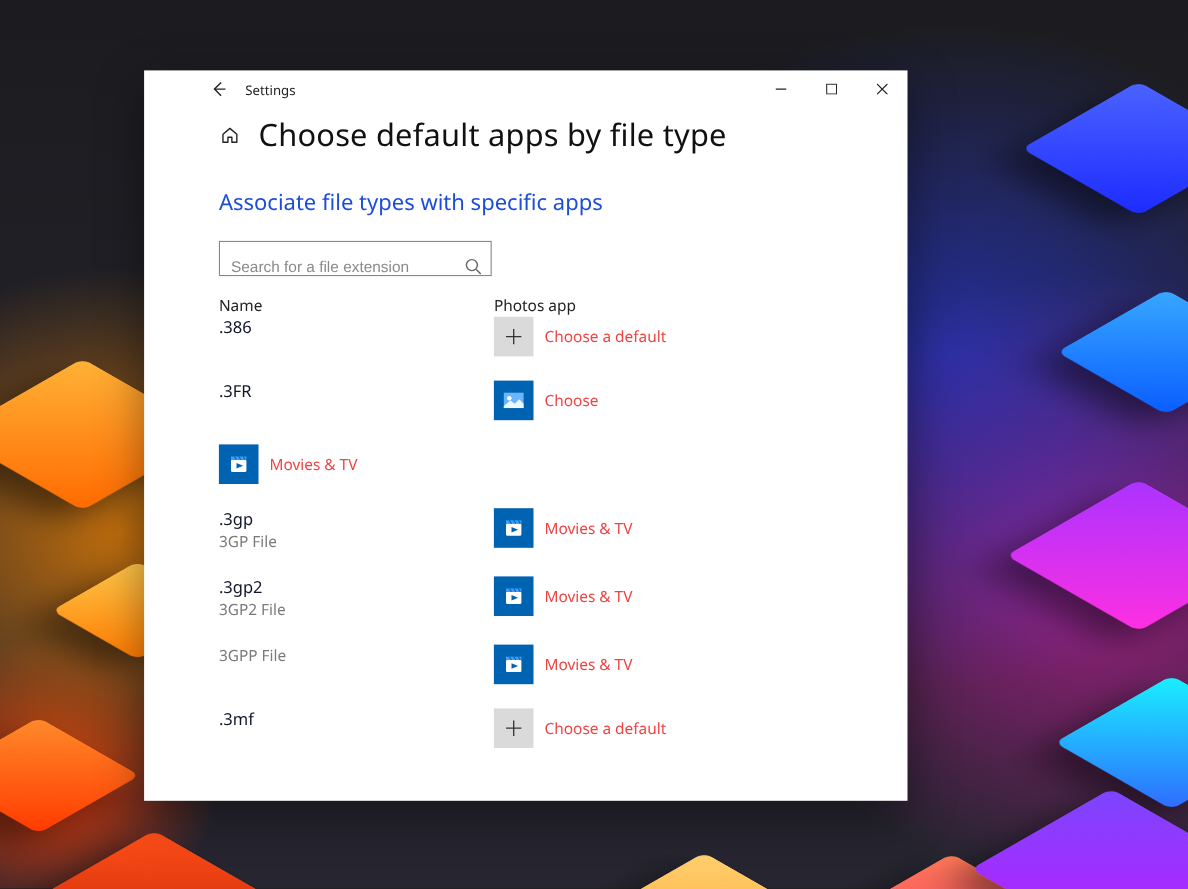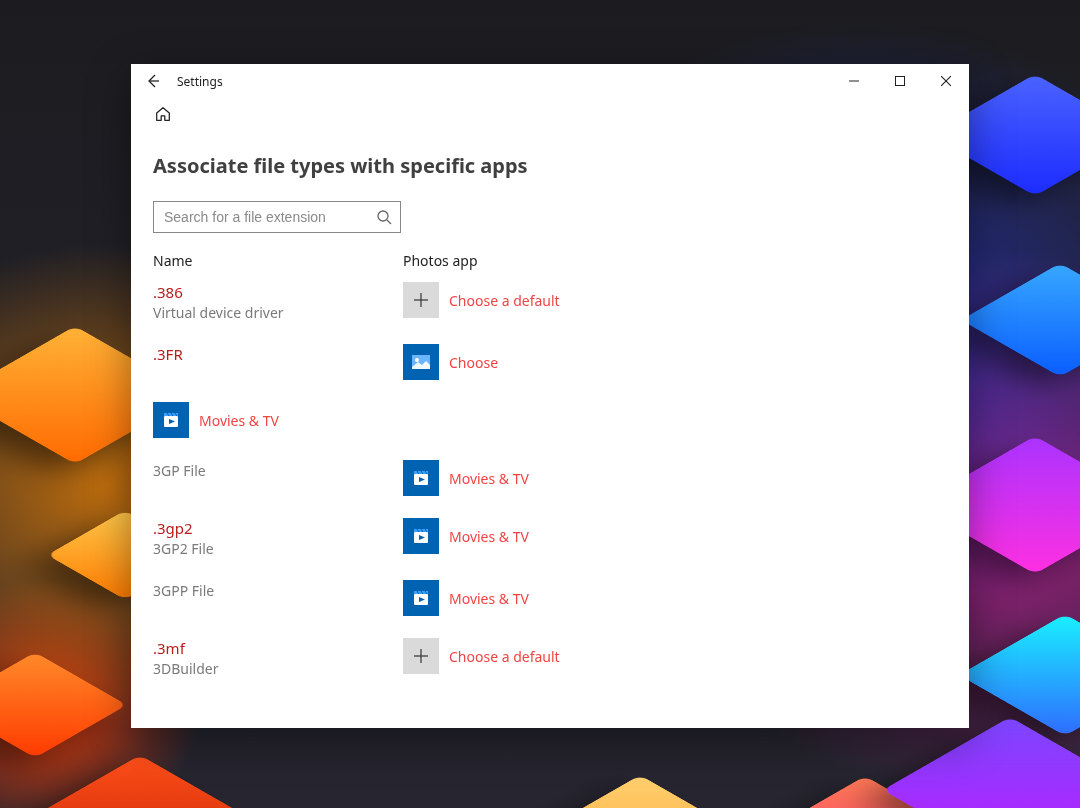--- a/index.html
+++ b/index.html
@@ -26,25 +26,26 @@
     border-radius:10px;
     transform: rotateX(55deg) rotateZ(45deg);
     background: linear-gradient(135deg, var(--c1), var(--c2));
     box-shadow: 0 30px 40px rgba(0,0,0,.45);
   }
 
   
   .window {
     position: absolute;
     left: 131px; top: 64px;
-    width: 838px; height: 664px;
+    width: 694px; height: 664px;
     background: #fff;
     box-shadow: 0 12px 40px rgba(0,0,0,.4);
     display: flex; flex-direction: column;
     overflow: hidden;
+    padding-left: 46px;
   }
   .titlebar {
     height: 34px; display:flex; align-items:center;
     font-size: 12px; color:#222;
   }
   .titlebar .back {
     width: 44px; height:34px; display:flex; align-items:center; justify-content:center;
     cursor:pointer;
   }
   .titlebar .title { padding-left: 2px; }
@@ -56,42 +57,42 @@
 
   .content {
     padding: 6px 22px 0 22px;
     flex:1; overflow:hidden;
     position:relative;
   }
   .heading-row { display:flex; align-items:center; gap:16px; margin-bottom:28px; }
   .home-icon { width:20px; height:20px; display:flex; align-items:center; justify-content:center; cursor:pointer;}
   h1 { font-weight: 400; font-size: 28px; color:#111; letter-spacing: .2px; }
 
-  h2 { font-weight: 700; font-size: 20px; color:#404040; margin-bottom: 22px; }
+  h2 { font-weight: 400; font-size: 20px; color:#1d4ed8; margin-bottom: 22px; }
 
   .search {
     width: 248px; height: 32px; border:1px solid #888;
-    display:flex; align-items:center; padding:0 8px 0 10px;
+    display:flex; align-items:flex-end; padding:0 8px 0 10px;
     margin-bottom: 18px;
   }
   .search input {
     flex:1; border:none; outline:none; font-size:14px; color:#333;
     background:transparent;
   }
   .search input::placeholder { color:#8a8a8a; }
   .search .mag { width:16px; height:16px; }
 
-  .cols { display:flex; font-size:14px; color:#222; margin-bottom:12px;}
+  .cols { display:flex; font-size:14px; color:#222; margin-bottom:0;}
   .col-name { width:250px; }
   .col-app  { flex:1; }
 
   .rows { display:flex; flex-direction:column; gap:22px; }
   .row  { display:flex; align-items:flex-start; }
   .file-col { width:250px;}
-  .ext  { font-size:15px; color:#b91c1c; }
+  .ext  { font-size:15px; color:#0f172a; }
   .desc { font-size:14px; color:#7a7a7a; margin-top:1px; }
 
   .app-cell { display:flex; align-items:center; gap:10px; cursor:pointer; }
   .app-icon {
     width:36px; height:36px; display:flex; align-items:center; justify-content:center;
   }
   .app-label { font-size:14px; color:#ef4444; }
   .icon-plus { background:#dadada; }
   .icon-plus svg line { stroke:#333; stroke-width:1.2; }
   .icon-photos { background:#0063b1; }
@@ -144,20 +145,21 @@
     </div>
   </div>
 
   <div class="content">
     <div class="heading-row">
       <div class="home-icon">
         <svg width="18" height="18" viewBox="0 0 20 20">
             <path d="M3 9 L10 3 L17 9 V17 H12 V12 H8 V17 H3 Z" fill="none" stroke="#222" stroke-width="1.4" stroke-linejoin="round"></path>
           </svg>
       </div>
+      <h1>Choose default apps by file type</h1>
     </div>
 
     <h2>Associate file types with specific apps</h2>
 
     <div class="search">
       <input placeholder="Search for a file extension" style="">
       <svg class="mag" viewBox="0 0 16 16">
           <circle cx="7" cy="7" r="5" fill="none" stroke="#666" stroke-width="1.3"></circle>
           <line x1="11" y1="11" x2="15" y2="15" stroke="#666" stroke-width="1.3"></line>
         </svg>
@@ -165,21 +167,20 @@
 
     <div class="cols">
       <div class="col-name">Name</div>
       <div class="col-app">Photos app</div>
     </div>
 
     <div class="rows" id="rows">
         <div class="row">
           <div class="file-col">
             <div class="ext">.386</div>
-            <div class="desc">Virtual device driver</div>
           </div>
           <div class="app-cell">
             <div class="app-icon icon-plus">
               <svg width="18" height="18" viewBox="0 0 18 18">
                 <line x1="9" y1="2" x2="9" y2="16"></line>
                 <line x1="2" y1="9" x2="16" y2="9"></line>
               </svg>
             </div>
             <div class="app-label">Choose a default</div>
           </div>
@@ -209,20 +210,21 @@
                 <line x1="8" y1="5" x2="10" y2="8" stroke="#0063b1" stroke-width="1"></line>
                 <line x1="12" y1="5" x2="14" y2="8" stroke="#0063b1" stroke-width="1"></line>
                 <line x1="16" y1="5" x2="18" y2="8" stroke="#0063b1" stroke-width="1"></line>
               </svg>
             </div>
             <div class="app-label">Movies &amp; TV</div>
           </div>
         </div>
         <div class="row">
           <div class="file-col">
+            <div class="ext">.3gp</div>
             <div class="desc">3GP File</div>
           </div>
           <div class="app-cell">
             <div class="app-icon icon-movies">
               <svg width="24" height="24" viewBox="0 0 24 24">
                 <rect x="5" y="8" width="14" height="11" rx="1" fill="#fff"></rect>
                 <path d="M10 11 L16 13.5 L10 16 Z" fill="#0063b1"></path>
                 <rect x="5" y="5" width="14" height="3" fill="#3aa0ff"></rect>
                 <line x1="8" y1="5" x2="10" y2="8" stroke="#0063b1" stroke-width="1"></line>
                 <line x1="12" y1="5" x2="14" y2="8" stroke="#0063b1" stroke-width="1"></line>
@@ -265,21 +267,20 @@
                 <line x1="12" y1="5" x2="14" y2="8" stroke="#0063b1" stroke-width="1"></line>
                 <line x1="16" y1="5" x2="18" y2="8" stroke="#0063b1" stroke-width="1"></line>
               </svg>
             </div>
             <div class="app-label">Movies &amp; TV</div>
           </div>
         </div>
         <div class="row">
           <div class="file-col">
             <div class="ext">.3mf</div>
-            <div class="desc">3DBuilder</div>
           </div>
           <div class="app-cell">
             <div class="app-icon icon-plus">
               <svg width="18" height="18" viewBox="0 0 18 18">
                 <line x1="9" y1="2" x2="9" y2="16"></line>
                 <line x1="2" y1="9" x2="16" y2="9"></line>
               </svg>
             </div>
             <div class="app-label">Choose a default</div>
           </div>

